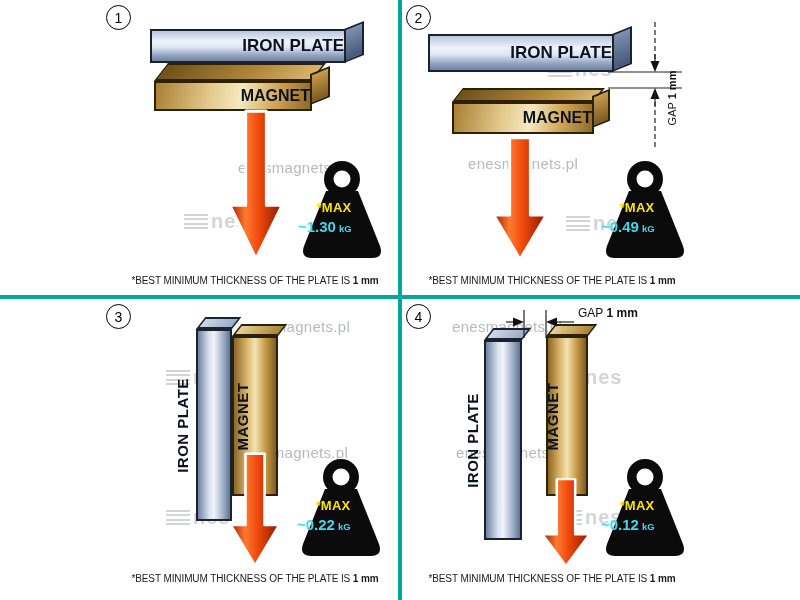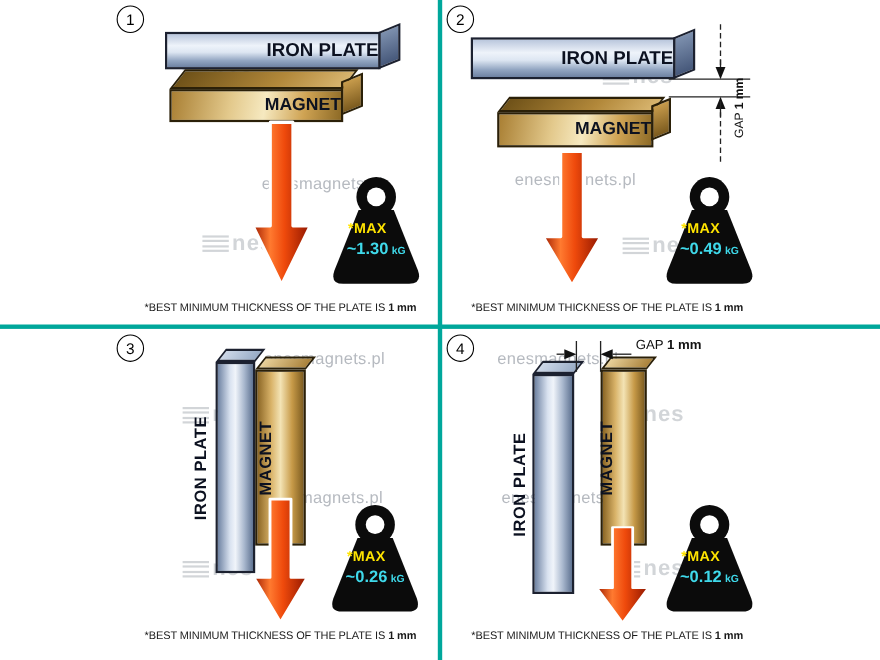--- a/index.html
+++ b/index.html
@@ -26,21 +26,21 @@
   .steel-top{background:linear-gradient(90deg,#cdd8e8,#98abc6);}
   .capR{transform:skewY(-22deg);transform-origin:0 50%;}
   .topF{transform:skewX(-38deg);transform-origin:0 100%;}
   .vlabel{transform:rotate(-90deg);white-space:nowrap;letter-spacing:.5px;}
 
   .arrow{position:absolute;z-index:4;overflow:visible;}
   .weight{position:absolute;width:88px;height:100px;z-index:5;}
   .weight svg{width:100%;height:100%;display:block;}
   .wmax{position:absolute;left:0;right:16px;top:40px;text-align:center;color:var(--max_text,#ffe400);
         font-size:13px;font-weight:bold;letter-spacing:.3px;}
-  .wval{position:absolute;left:0;right:0;top:58px;text-align:center;color:var(--value_text,#3fd9ea);
+  .wval{position:absolute;left:0;right:0;top:58px;color:var(--value_text,#3fd9ea);
         font-size:15px;font-weight:bold;}
   .wval .unit{font-size:9.5px;margin-left:3px;}
 
   .caption{position:absolute;width:300px;text-align:center;font-size:10px;color:#1a1a1a;z-index:3;letter-spacing:-.1px;}
   .gaplabel{position:absolute;text-align:center;font-size:11px;color:#111;z-index:3;}
   .dim{position:absolute;z-index:3;overflow:visible;}
   .dl{stroke:#222;stroke-width:1.2;fill:none;}
   .dash{stroke-dasharray:5 3;}
 
   .wm{position:absolute;font-size:15px;color:#b6bac0;letter-spacing:.3px;z-index:1;}
@@ -234,21 +234,21 @@
     </svg>
 
     <div class="weight" style="left:297px;top:158px">
       <svg viewBox="0 0 88 100">
         <circle cx="44" cy="19" r="18" fill="#0b0b0b"></circle>
         <circle cx="44" cy="19" r="8.5" fill="#ffffff"></circle>
         <path d="M28 31 L60 31 L82 86 Q86 98 74 98 H14 Q2 98 6 86 Z" fill="#0b0b0b"></path>
       </svg>
       <div class="wmax">*MAX</div>
       <div class="wval">
-        <span>~0.26</span><span class="unit">kG</span>
+        <span>~0.22</span><span class="unit">kG</span>
       </div>
     </div>
 
     <div class="caption" style="left:105px;top:273px">
       <span>*BEST MINIMUM THICKNESS OF THE PLATE IS</span>
       <b>1 mm</b>
     </div>
   </div>
 
   <div class="panel" style="left:400px;top:300px">

